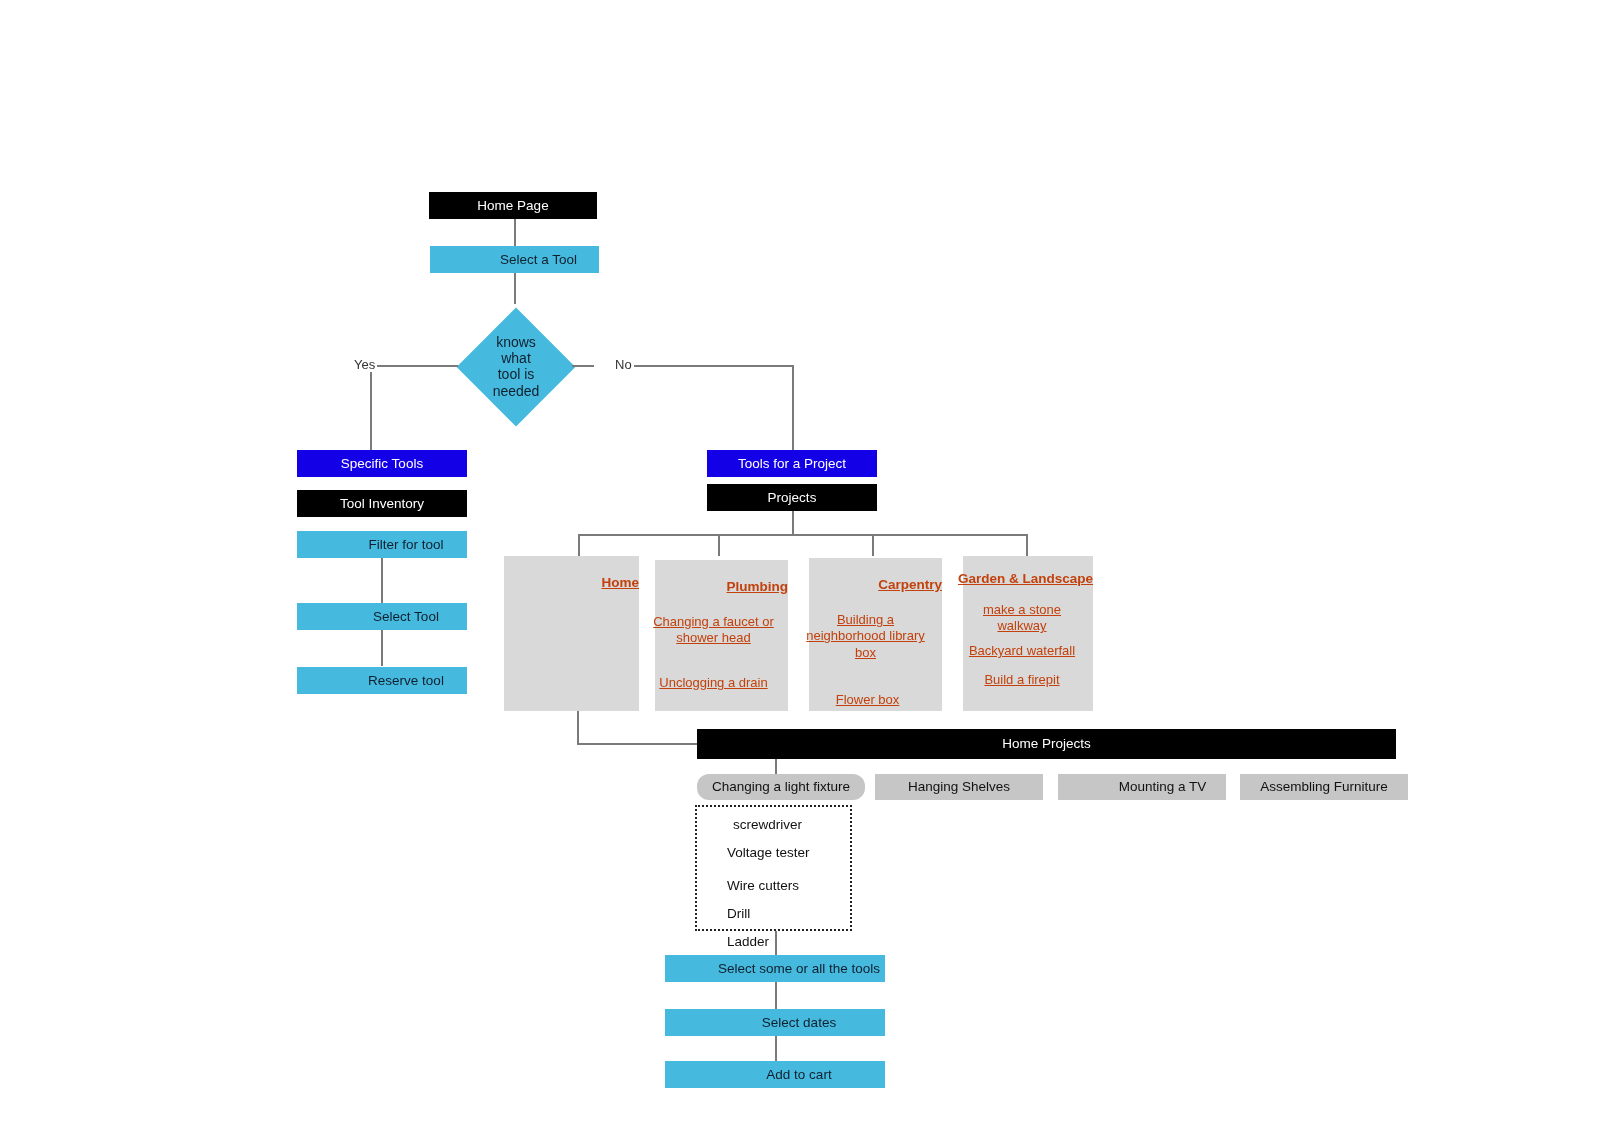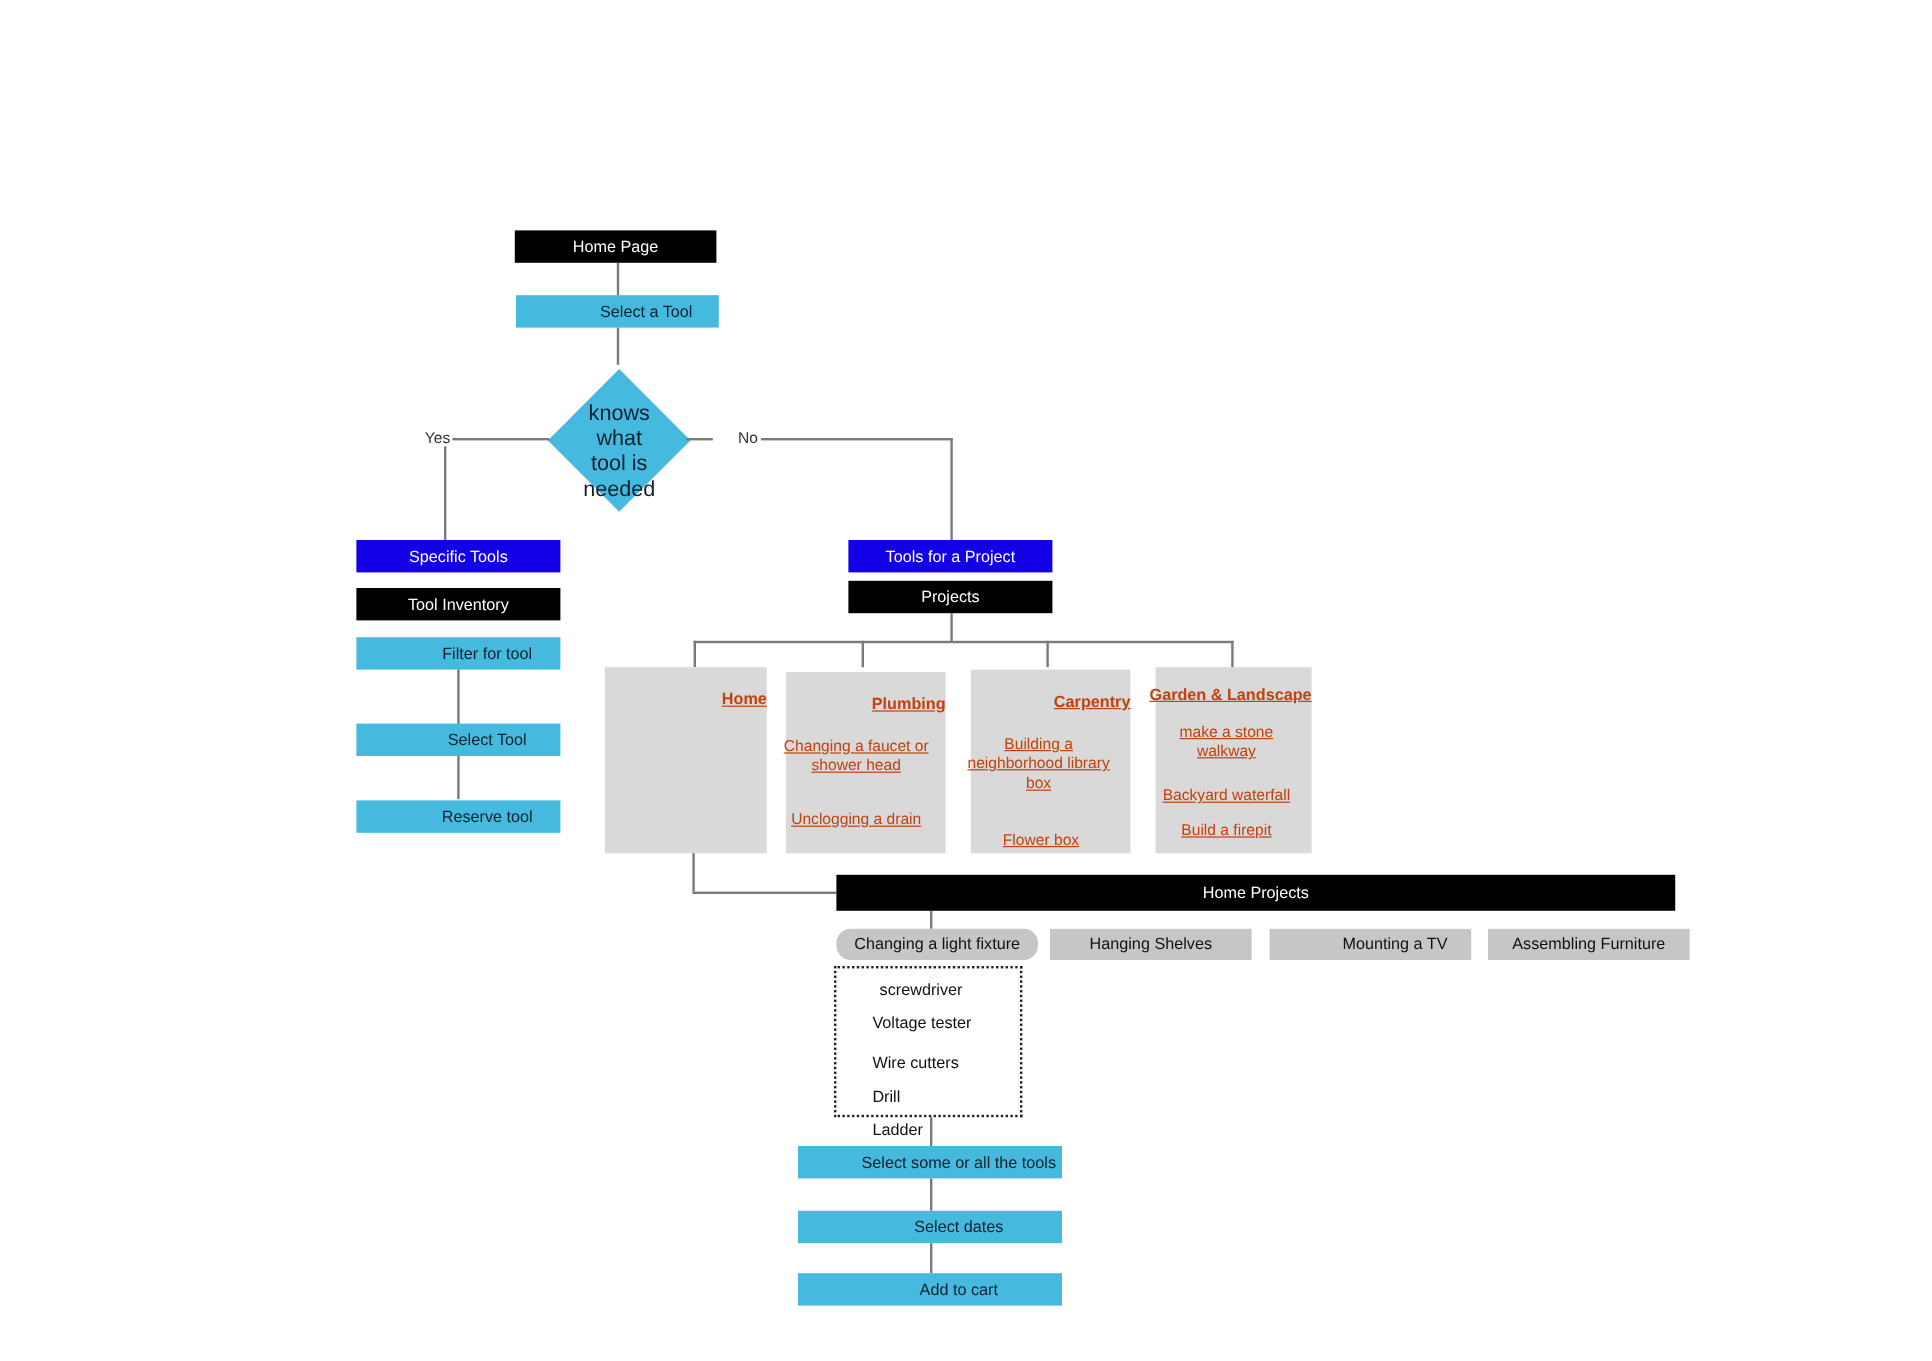--- a/index.html
+++ b/index.html
@@ -55,21 +55,21 @@
   }
 
   .diamond{
     position:absolute;
     background:#45b9de;
     transform:rotate(45deg);
   }
   .diamond-label{
     position:absolute;
     text-align:center;
-    font-size:18px;
+    font-size:14px;
     line-height:1.16;
     color:#10202e;
   }
 
   .edge{position:absolute;background:#7a7a7a;}
   .h{height:2px;}
   .v{width:2px;}
 
   .edgelabel{
     position:absolute;
@@ -186,21 +186,21 @@
     <div class="cat-item" style="white-space:normal;padding:0 10px;">
       <span>Building a neighborhood library box</span>
     </div>
     <div class="cat-item" style="white-space:normal;padding:0 8px;margin-top:14px;">
       <span>Flower box</span>
     </div>
   </div>
 
   <div class="cat" style="left:963px;top:556px;width:130px;height:155px;padding-top:14px;">
     <div class="cat-title" style="margin-bottom:14px;">Garden &amp; Landscape</div>
-    <div class="cat-item" style="white-space:normal;padding:0 6px;margin-bottom:20px;">
+    <div class="cat-item" style="white-space:normal;padding:0 6px;margin-bottom:8px;">
       <span>make a stone walkway</span>
     </div>
     <div class="cat-item" style="white-space:normal;padding:0 6px;margin-bottom:12px;">
       <span>Backyard waterfall</span>
     </div>
     <div class="cat-item" style="white-space:normal;padding:0 6px;">
       <span>Build a firepit</span>
     </div>
   </div>
 

